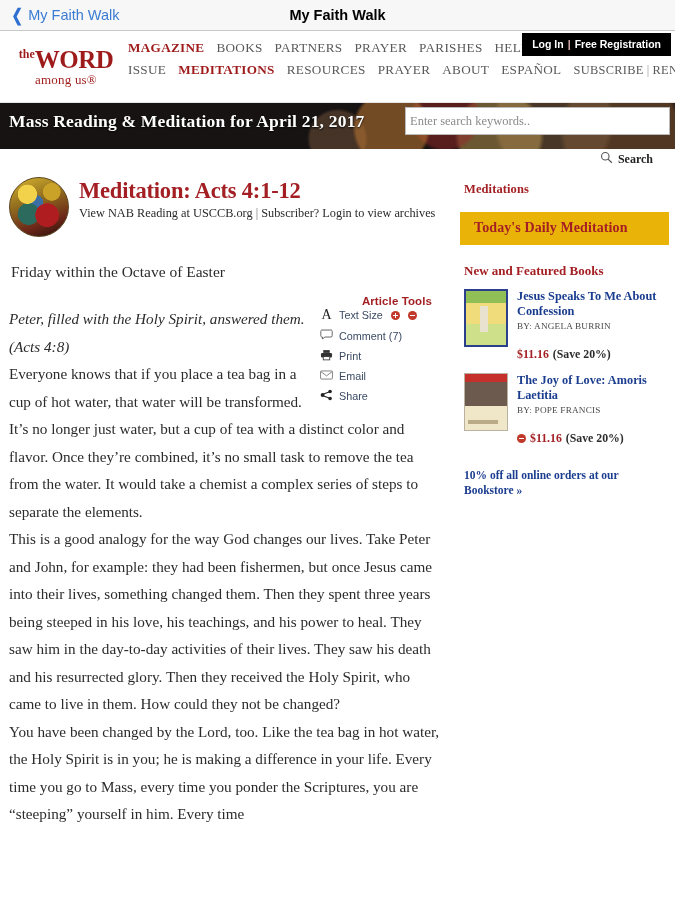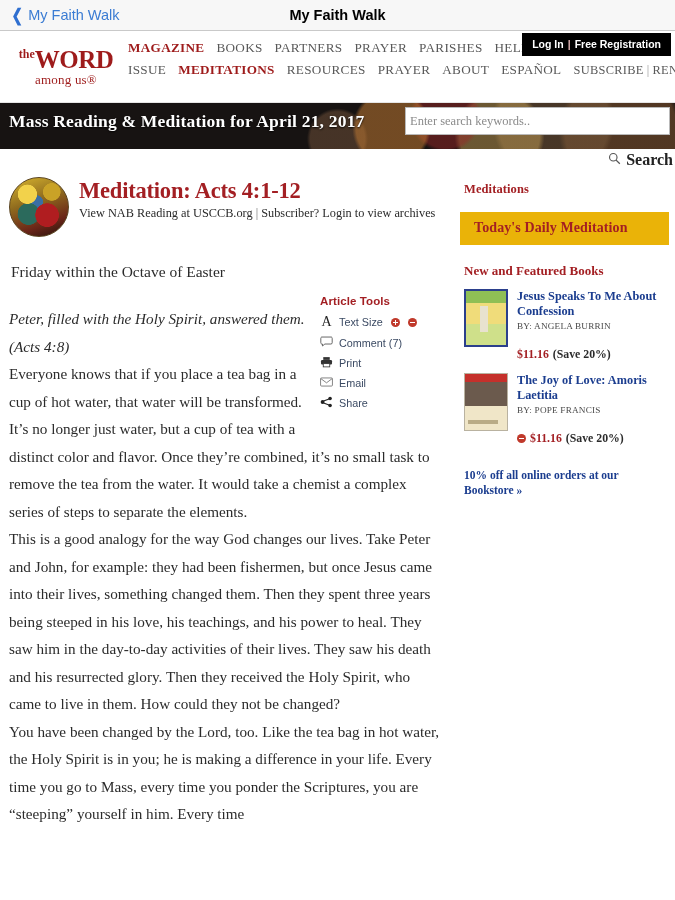--- a/index.html
+++ b/index.html
@@ -120,23 +120,23 @@
     font-family: "Liberation Serif", serif;
     font-size: 12.5px; color: #333;
     padding: 0 4px; background: transparent;
   }
   .searchbox input::placeholder { color: #8b8b8b; }
 
   .search-row {
     height: 22px; position: relative; background: #fff;
   }
   .search-link {
-    position: absolute; right: 2px; top: 2px;
+    position: absolute; right: 22px; top: 2px;
     display: flex; align-items: center; gap: 5px;
-    font-size: 16px; font-weight: bold; color: #222;
+    font-size: 12px; font-weight: bold; color: #222;
     cursor: pointer;
   }
   .mag { display: inline-block; }
 
   
   .page { display: flex; }
   .content { width: 452px; padding: 6px 10px 0 9px; }
   .side { width: 223px; padding: 0 6px 0 8px; }
 
   
@@ -171,21 +171,21 @@
   }
 
   
   .tools {
     float: right; width: 112px;
     margin: 14px 10px 4px 10px;
     font-family: "Liberation Sans", sans-serif;
   }
   .tools-title {
     color: #a31f23; font-size: 11.5px; font-weight: bold;
-    margin-bottom: 8px; letter-spacing: .1px;
+    margin-bottom: 1px; letter-spacing: .1px; text-align: right;
   }
   .tool {
     display: flex; align-items: center;
     gap: 6px; margin-bottom: 7px;
     font-size: 10.8px; color: #3b4a63; cursor: pointer;
   }
   .tool .ico {
     width: 13px; text-align: center; color: #3f3f3f;
     font-size: 11px; line-height: 1;
   }

